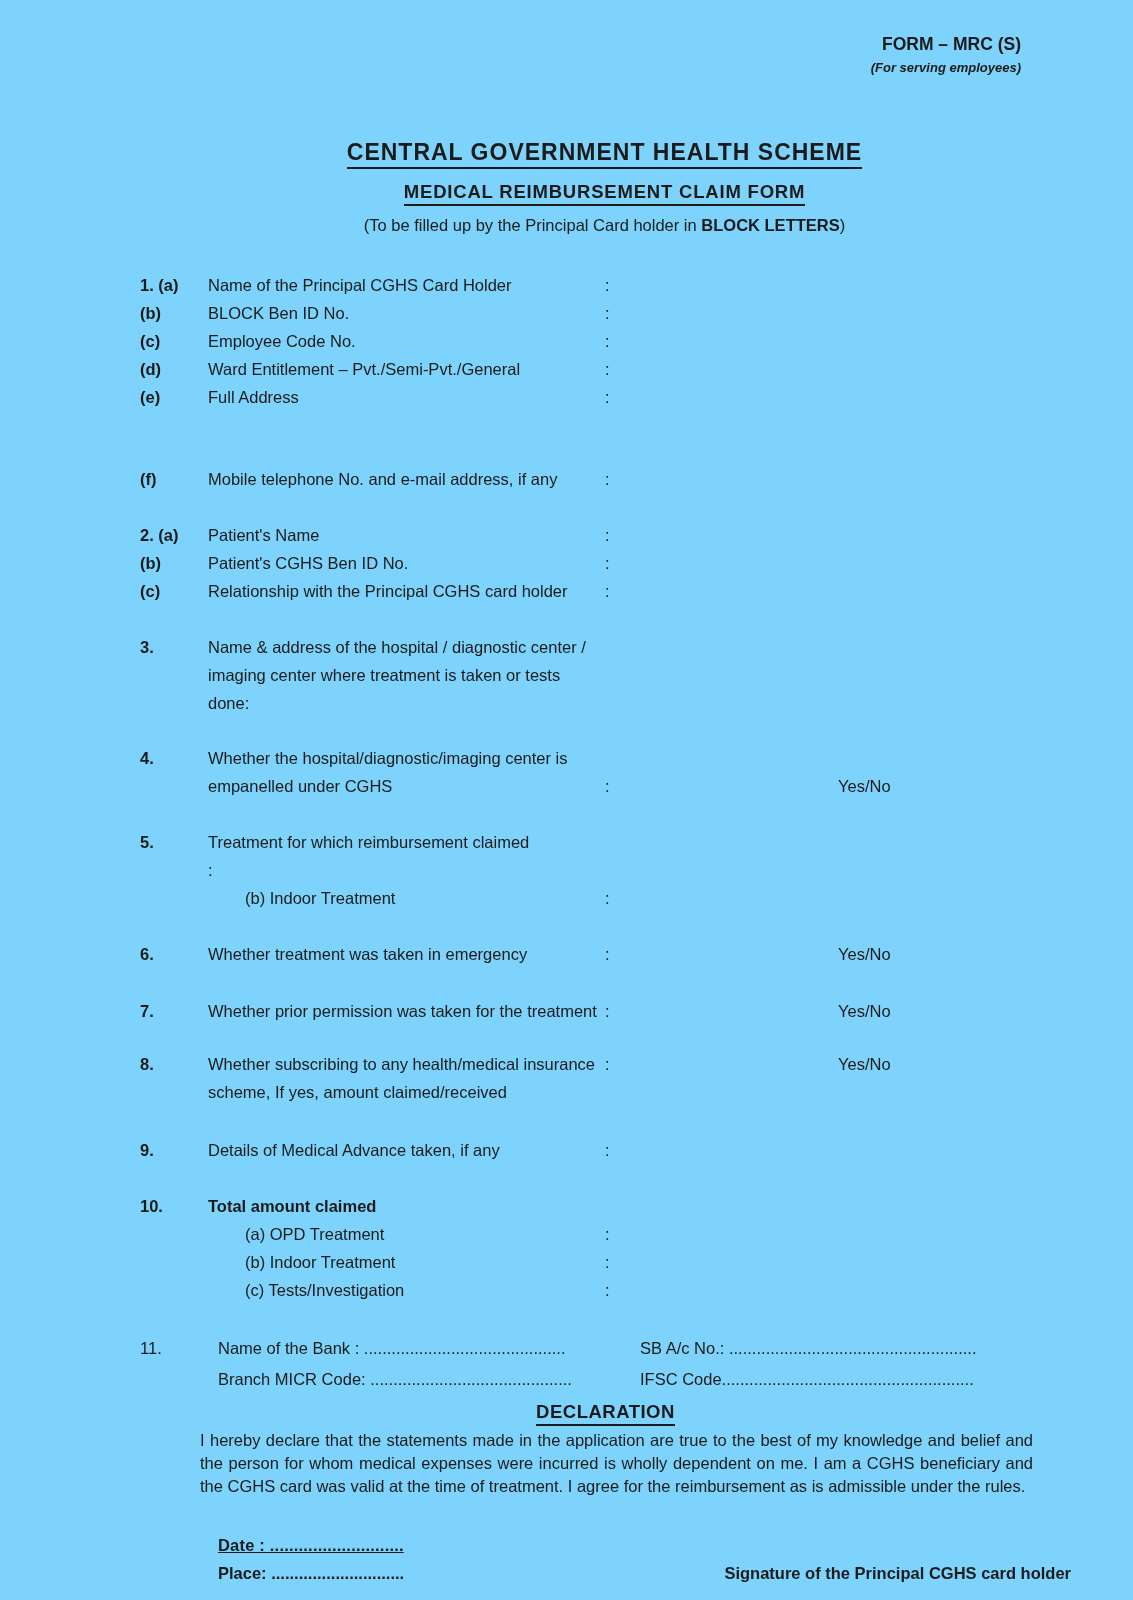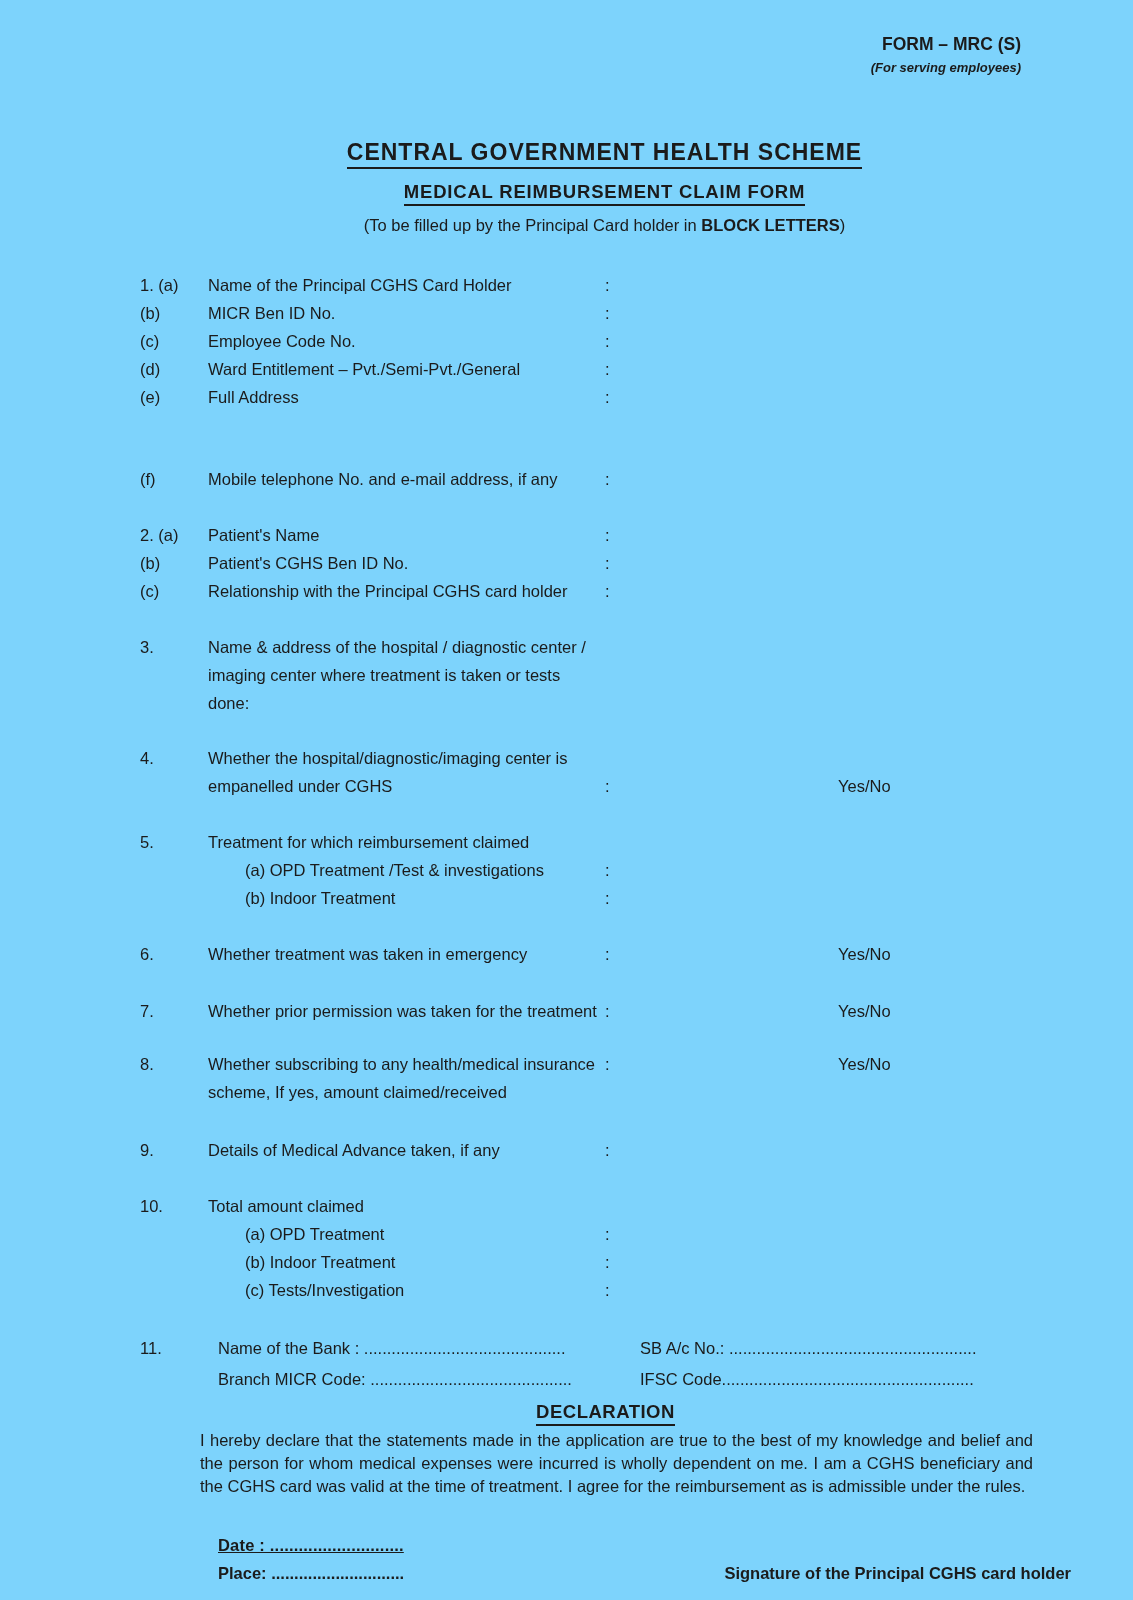--- a/index.html
+++ b/index.html
@@ -51,23 +51,23 @@
   .instruction b{font-weight:bold;}
   
   .rows{margin-top:36px;}
   .row{
     display:grid;
     grid-template-columns:68px 397px 43px 190px 1fr;
     padding-left:140px;
     line-height:28px;
     align-items:start;
   }
-  .row .num{white-space:nowrap;}
+  .row .num{white-space:nowrap;font-weight:bold;}
   .row .sub{padding-left:37px;}
-  .row .bold{font-weight:normal;}
+  .row .bold{font-weight:bold;}
   .yesno{white-space:nowrap;}
   
   .bankrow{
     display:grid;
     grid-template-columns:78px 422px 1fr;
     padding-left:140px;
     padding-right:40px;
     line-height:28px;
   }
   .bankrow .rtxt{white-space:nowrap;overflow:hidden;}
@@ -116,21 +116,21 @@
 
   <div class="rows">
 
     <div class="row">
       <span class="num">1. (a)</span>
       <span>Name of the Principal CGHS Card Holder</span>
       <span>:</span>
     </div>
     <div class="row">
       <span class="num">(b)</span>
-      <span>MICR Ben ID No.</span>
+      <span>BLOCK Ben ID No.</span>
       <span>:</span>
     </div>
     <div class="row">
       <span class="num">(c)</span>
       <span>Employee Code No.</span>
       <span>:</span>
     </div>
     <div class="row">
       <span class="num">(d)</span>
       <span>Ward Entitlement – Pvt./Semi-Pvt./General</span>
@@ -184,21 +184,20 @@
       <span></span>
       <span class="yesno">Yes/No</span>
     </div>
 
     <div class="row" style="margin-top:28px">
       <span class="num">5.</span>
       <span>Treatment for which reimbursement claimed</span>
     </div>
     <div class="row">
       <span class="num"></span>
-      <span class="sub">(a) OPD Treatment /Test &amp; investigations</span>
       <span>:</span>
     </div>
     <div class="row">
       <span class="num"></span>
       <span class="sub">(b) Indoor Treatment</span>
       <span>:</span>
     </div>
 
     <div class="row" style="margin-top:28px">
       <span class="num">6.</span>

